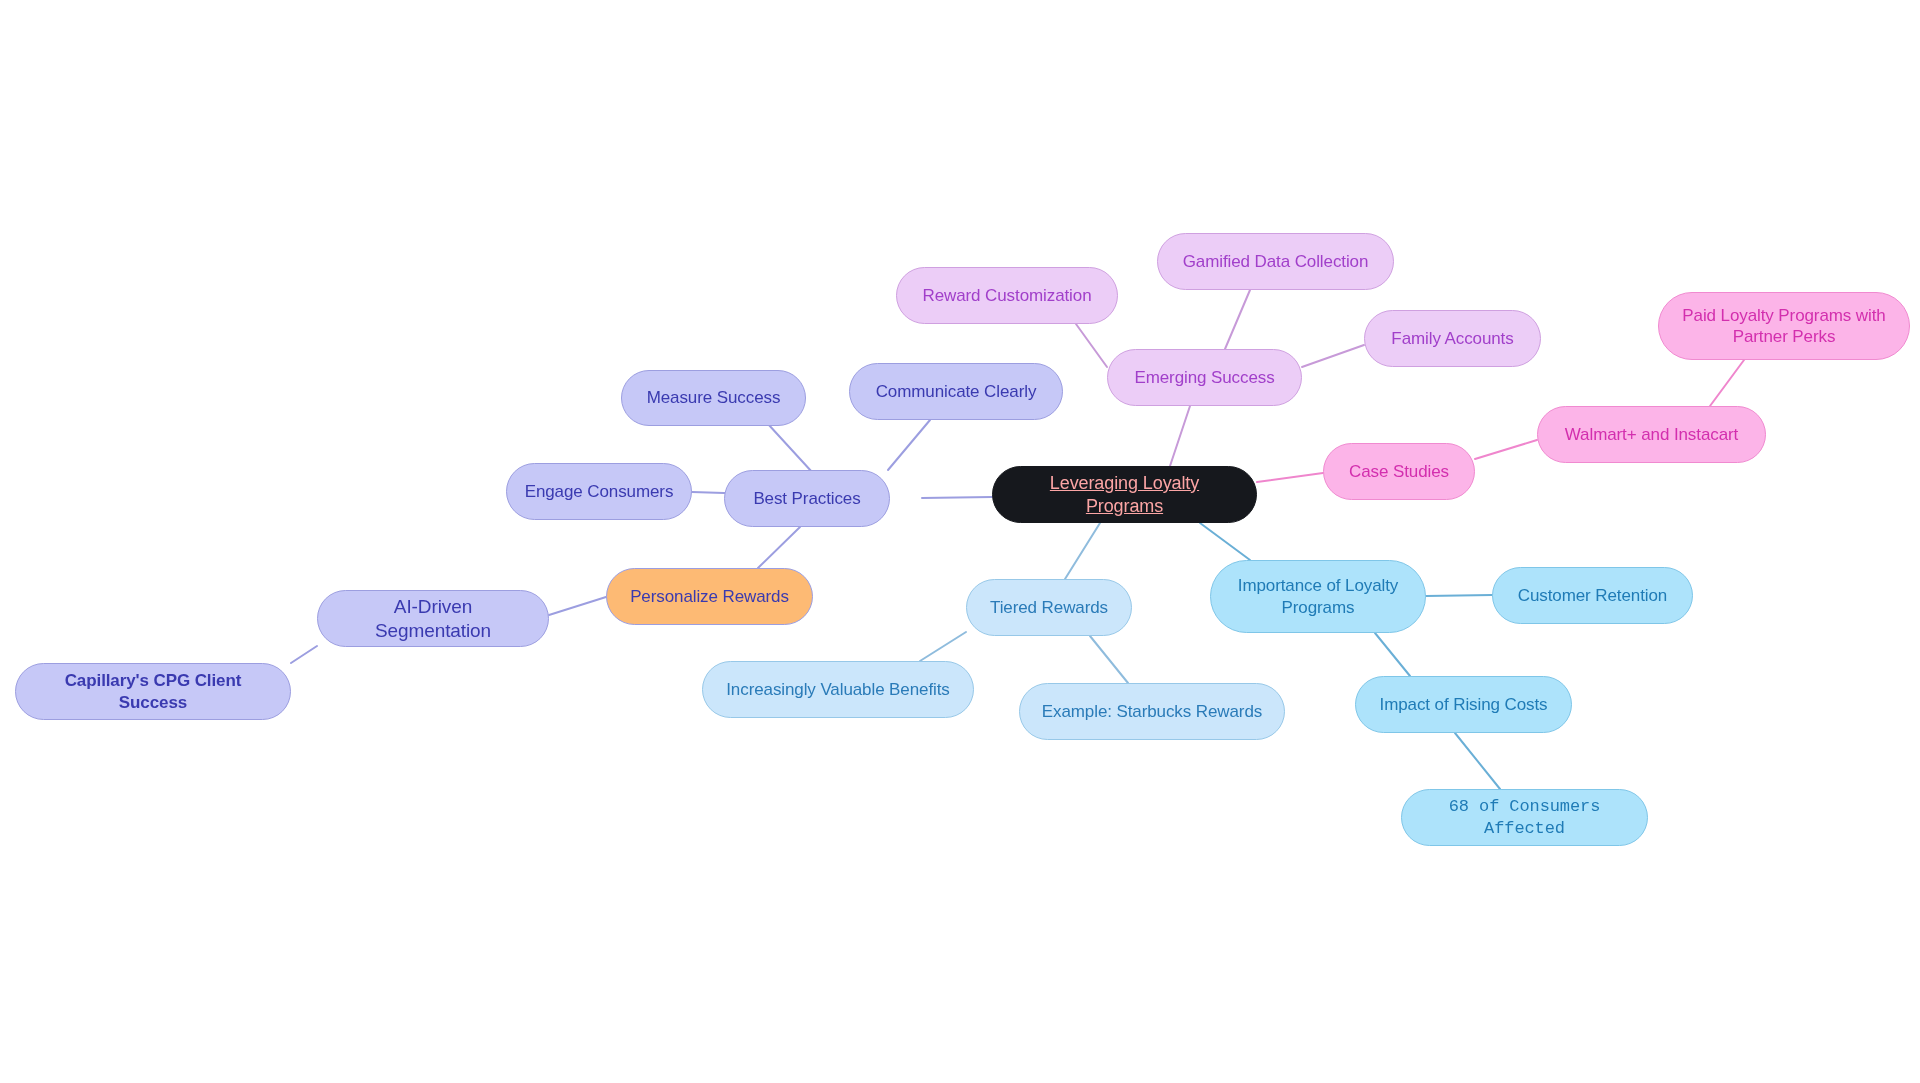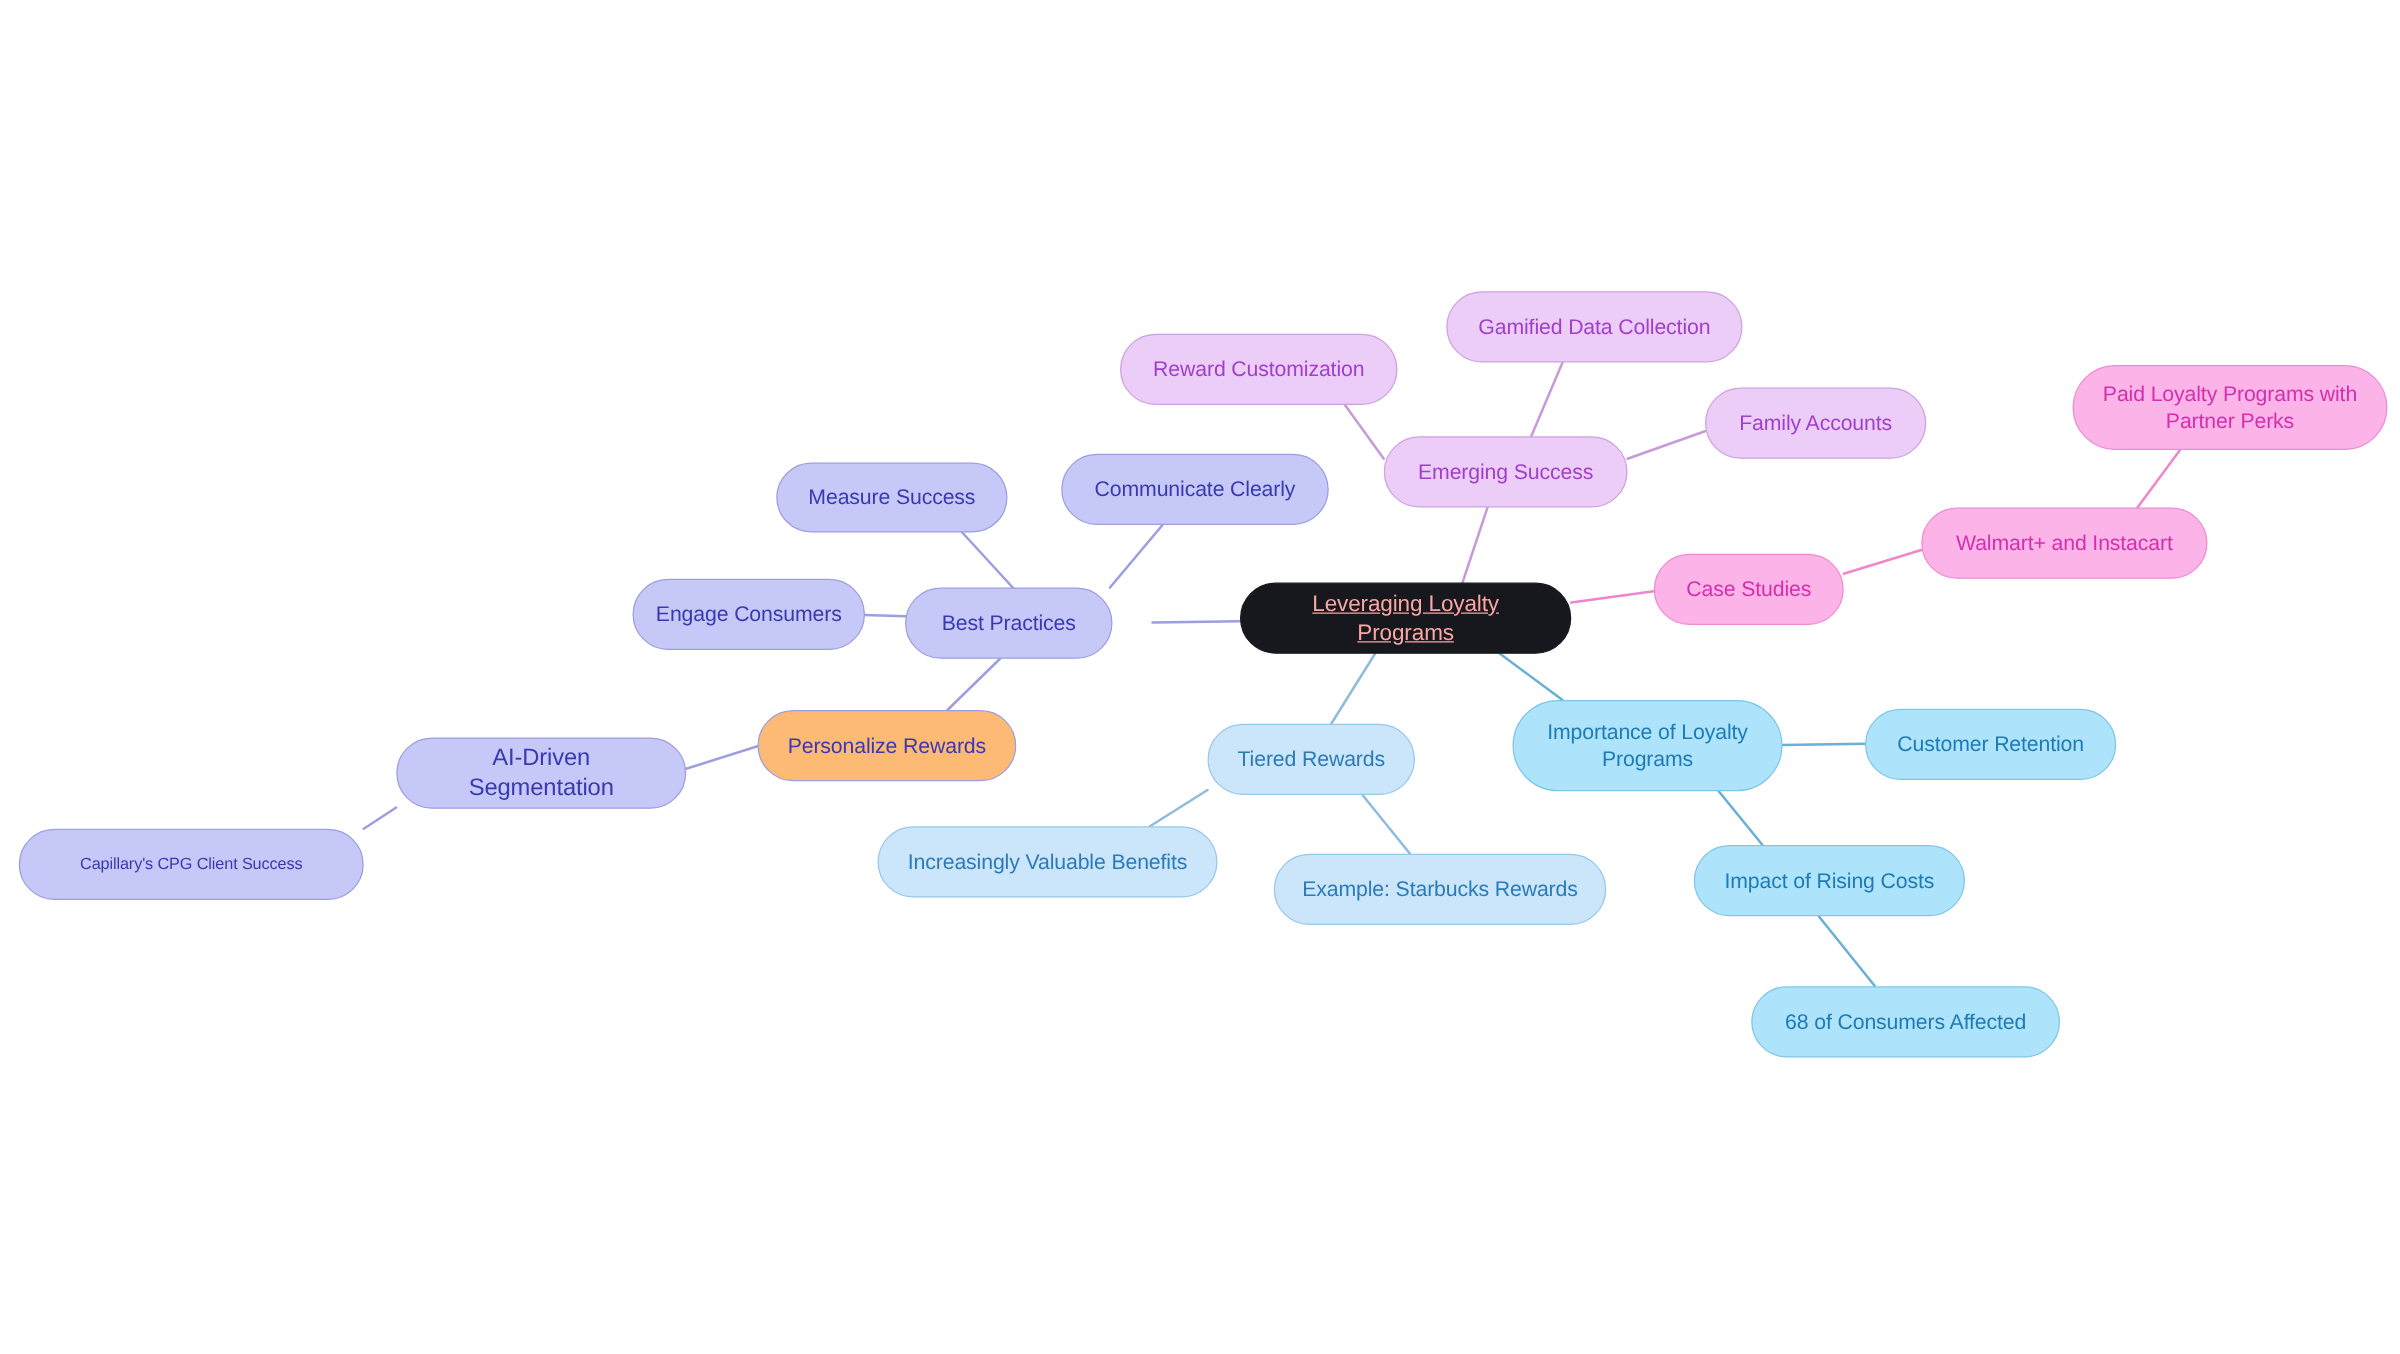--- a/index.html
+++ b/index.html
@@ -74,31 +74,31 @@
       <line x1="1090" y1="636" x2="1128" y2="683" stroke="#8fbcdd" stroke-width="2" stroke-linecap="round"></line>
     </svg>
   <div id="node-layer">
       <div class="node" style="left: 992px; top: 466px; width: 265px; height: 57px; background: rgb(22, 24, 29); color: #fca5a5; border-color: rgb(22, 24, 29); font-size: 18px; text-decoration: underline;"><span class="node-label">Leveraging Loyalty Programs</span></div>
       <div class="node" style="left: 724px; top: 470px; width: 166px; height: 57px; background: rgb(198, 200, 247); color: rgb(58, 58, 176); border-color: rgb(156, 158, 224); font-size: 17px;"><span class="node-label">Best Practices</span></div>
       <div class="node" style="left: 621px; top: 370px; width: 185px; height: 56px; background: rgb(198, 200, 247); color: rgb(58, 58, 176); border-color: rgb(156, 158, 224); font-size: 17px;"><span class="node-label">Measure Success</span></div>
       <div class="node" style="left: 849px; top: 363px; width: 214px; height: 57px; background: rgb(198, 200, 247); color: rgb(58, 58, 176); border-color: rgb(156, 158, 224); font-size: 17px;"><span class="node-label">Communicate Clearly</span></div>
       <div class="node" style="left: 506px; top: 463px; width: 186px; height: 57px; background: rgb(198, 200, 247); color: rgb(58, 58, 176); border-color: rgb(156, 158, 224); font-size: 17px;"><span class="node-label">Engage Consumers</span></div>
       <div class="node" style="left: 606px; top: 568px; width: 207px; height: 57px; background: #fdba74; color: rgb(58, 58, 176); border-color: rgb(156, 158, 224); font-size: 17px;"><span class="node-label">Personalize Rewards</span></div>
       <div class="node" style="left: 317px; top: 590px; width: 232px; height: 57px; background: rgb(198, 200, 247); color: rgb(58, 58, 176); border-color: rgb(156, 158, 224); font-size: 19px;"><span class="node-label">AI-Driven Segmentation</span></div>
-      <div class="node" style="left: 15px; top: 663px; width: 276px; height: 57px; background: rgb(198, 200, 247); color: rgb(58, 58, 176); border-color: rgb(156, 158, 224); font-size: 13px;"><span class="node-label">Capillary's CPG Client Success</span></div>
+      <div class="node" style="left: 15px; top: 663px; width: 276px; height: 57px; background: rgb(198, 200, 247); color: rgb(58, 58, 176); border-color: rgb(156, 158, 224); font-size: 17px; font-weight: bold;"><span class="node-label">Capillary's CPG Client Success</span></div>
       <div class="node" style="left: 1107px; top: 349px; width: 195px; height: 57px; background: rgb(236, 205, 247); color: rgb(161, 63, 202); border-color: rgb(207, 160, 224); font-size: 17px;"><span class="node-label">Emerging Success</span></div>
       <div class="node" style="left: 896px; top: 267px; width: 222px; height: 57px; background: rgb(236, 205, 247); color: rgb(161, 63, 202); border-color: rgb(207, 160, 224); font-size: 17px;"><span class="node-label">Reward Customization</span></div>
       <div class="node" style="left: 1157px; top: 233px; width: 237px; height: 57px; background: rgb(236, 205, 247); color: rgb(161, 63, 202); border-color: rgb(207, 160, 224); font-size: 17px;"><span class="node-label">Gamified Data Collection</span></div>
       <div class="node" style="left: 1364px; top: 310px; width: 177px; height: 57px; background: rgb(236, 205, 247); color: rgb(161, 63, 202); border-color: rgb(207, 160, 224); font-size: 17px;"><span class="node-label">Family Accounts</span></div>
       <div class="node" style="left: 1323px; top: 443px; width: 152px; height: 57px; background: rgb(252, 180, 232); color: rgb(211, 47, 174); border-color: rgb(240, 138, 208); font-size: 17px;"><span class="node-label">Case Studies</span></div>
       <div class="node" style="left: 1537px; top: 406px; width: 229px; height: 57px; background: rgb(252, 180, 232); color: rgb(211, 47, 174); border-color: rgb(240, 138, 208); font-size: 17px;"><span class="node-label">Walmart+ and Instacart</span></div>
       <div class="node" style="left: 1658px; top: 292px; width: 252px; height: 68px; background: rgb(252, 180, 232); color: rgb(211, 47, 174); border-color: rgb(240, 138, 208); font-size: 17px;"><span class="node-label">Paid Loyalty Programs with
 Partner Perks</span></div>
       <div class="node" style="left: 1210px; top: 560px; width: 216px; height: 73px; background: rgb(173, 227, 251); color: rgb(31, 123, 182); border-color: rgb(127, 198, 232); font-size: 17px;"><span class="node-label">Importance of Loyalty
 Programs</span></div>
       <div class="node" style="left: 1492px; top: 567px; width: 201px; height: 57px; background: rgb(173, 227, 251); color: rgb(31, 123, 182); border-color: rgb(127, 198, 232); font-size: 17px;"><span class="node-label">Customer Retention</span></div>
       <div class="node" style="left: 1355px; top: 676px; width: 217px; height: 57px; background: rgb(173, 227, 251); color: rgb(31, 123, 182); border-color: rgb(127, 198, 232); font-size: 17px;"><span class="node-label">Impact of Rising Costs</span></div>
-      <div class="node" style="left: 1401px; top: 789px; width: 247px; height: 57px; background: rgb(173, 227, 251); color: rgb(31, 123, 182); border-color: rgb(127, 198, 232); font-size: 17px;"><span class="node-label">68 of Consumers Affected</span></div>
+      <div class="node" style="left: 1401px; top: 789px; width: 247px; height: 57px; background: rgb(173, 227, 251); color: rgb(31, 123, 182); border-color: rgb(127, 198, 232); font-size: 17px; font-family: Liberation Mono, monospace;"><span class="node-label">68 of Consumers Affected</span></div>
       <div class="node" style="left: 966px; top: 579px; width: 166px; height: 57px; background: rgb(203, 230, 251); color: rgb(42, 123, 184); border-color: rgb(151, 200, 232); font-size: 17px;"><span class="node-label">Tiered Rewards</span></div>
       <div class="node" style="left: 702px; top: 661px; width: 272px; height: 57px; background: rgb(203, 230, 251); color: rgb(42, 123, 184); border-color: rgb(151, 200, 232); font-size: 17px;"><span class="node-label">Increasingly Valuable Benefits</span></div>
       <div class="node" style="left: 1019px; top: 683px; width: 266px; height: 57px; background: rgb(203, 230, 251); color: rgb(42, 123, 184); border-color: rgb(151, 200, 232); font-size: 17px;"><span class="node-label">Example: Starbucks Rewards</span></div>
     </div>
 </div>
 
 </body></html>

